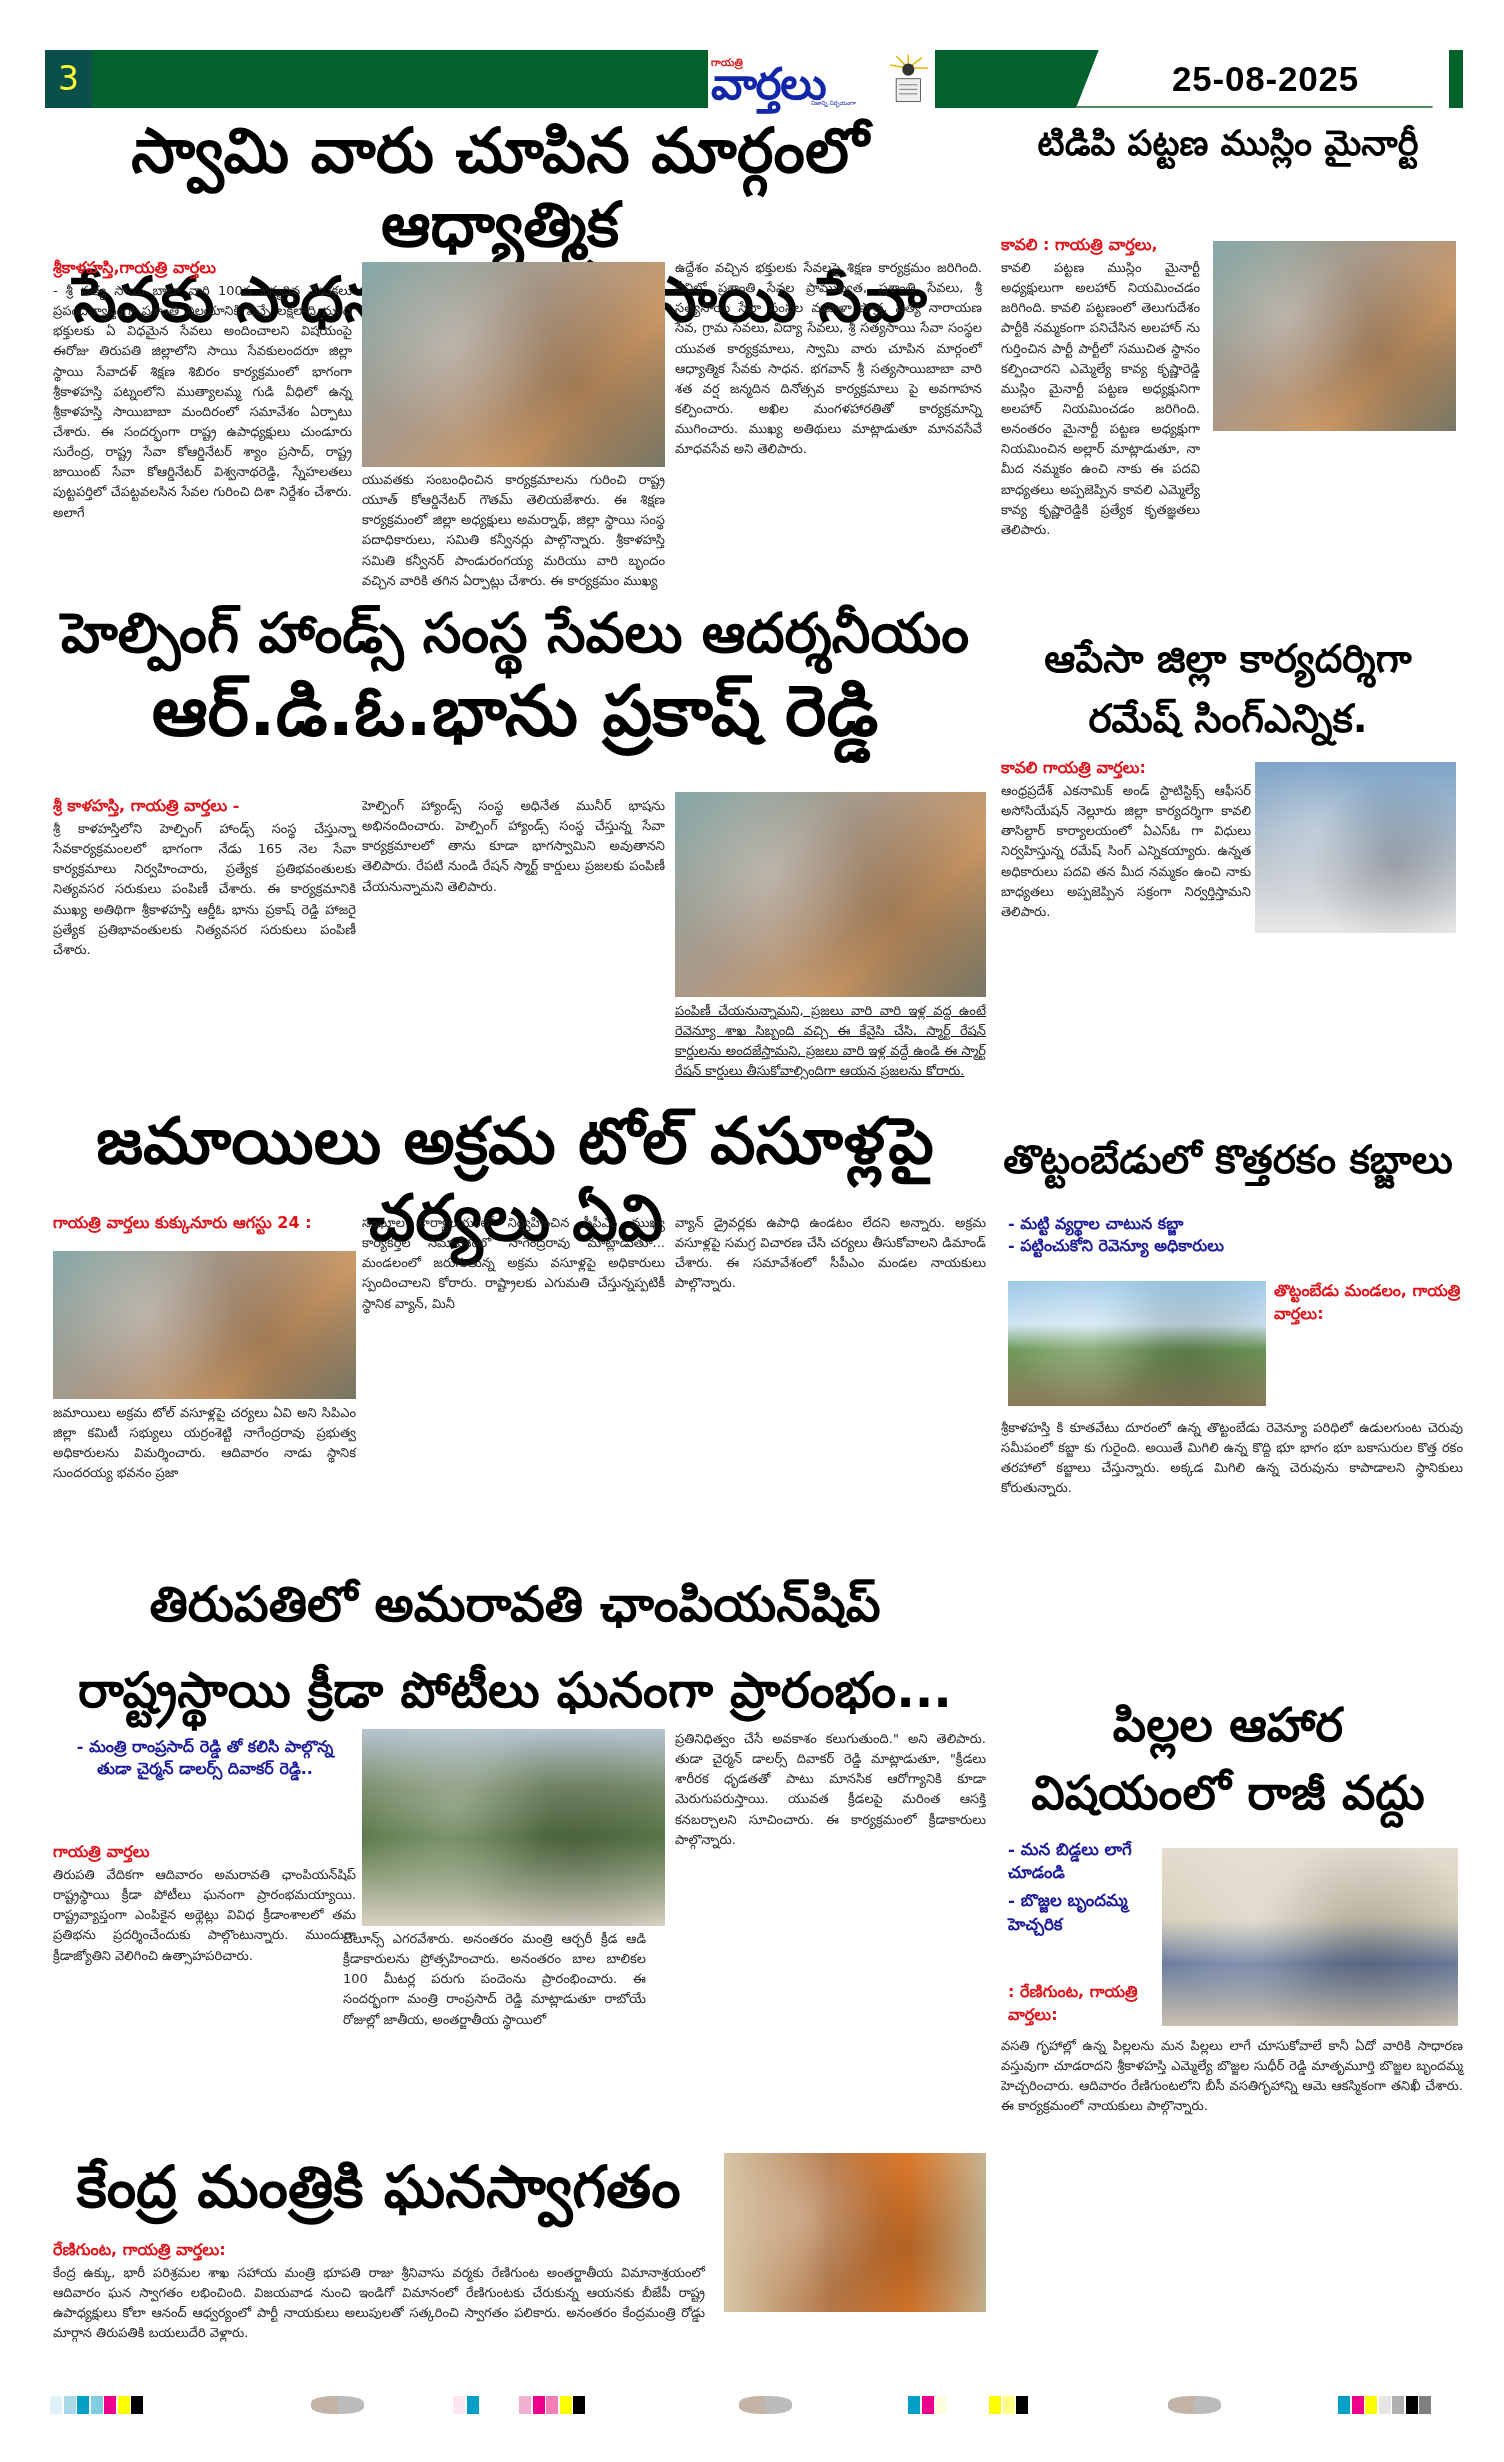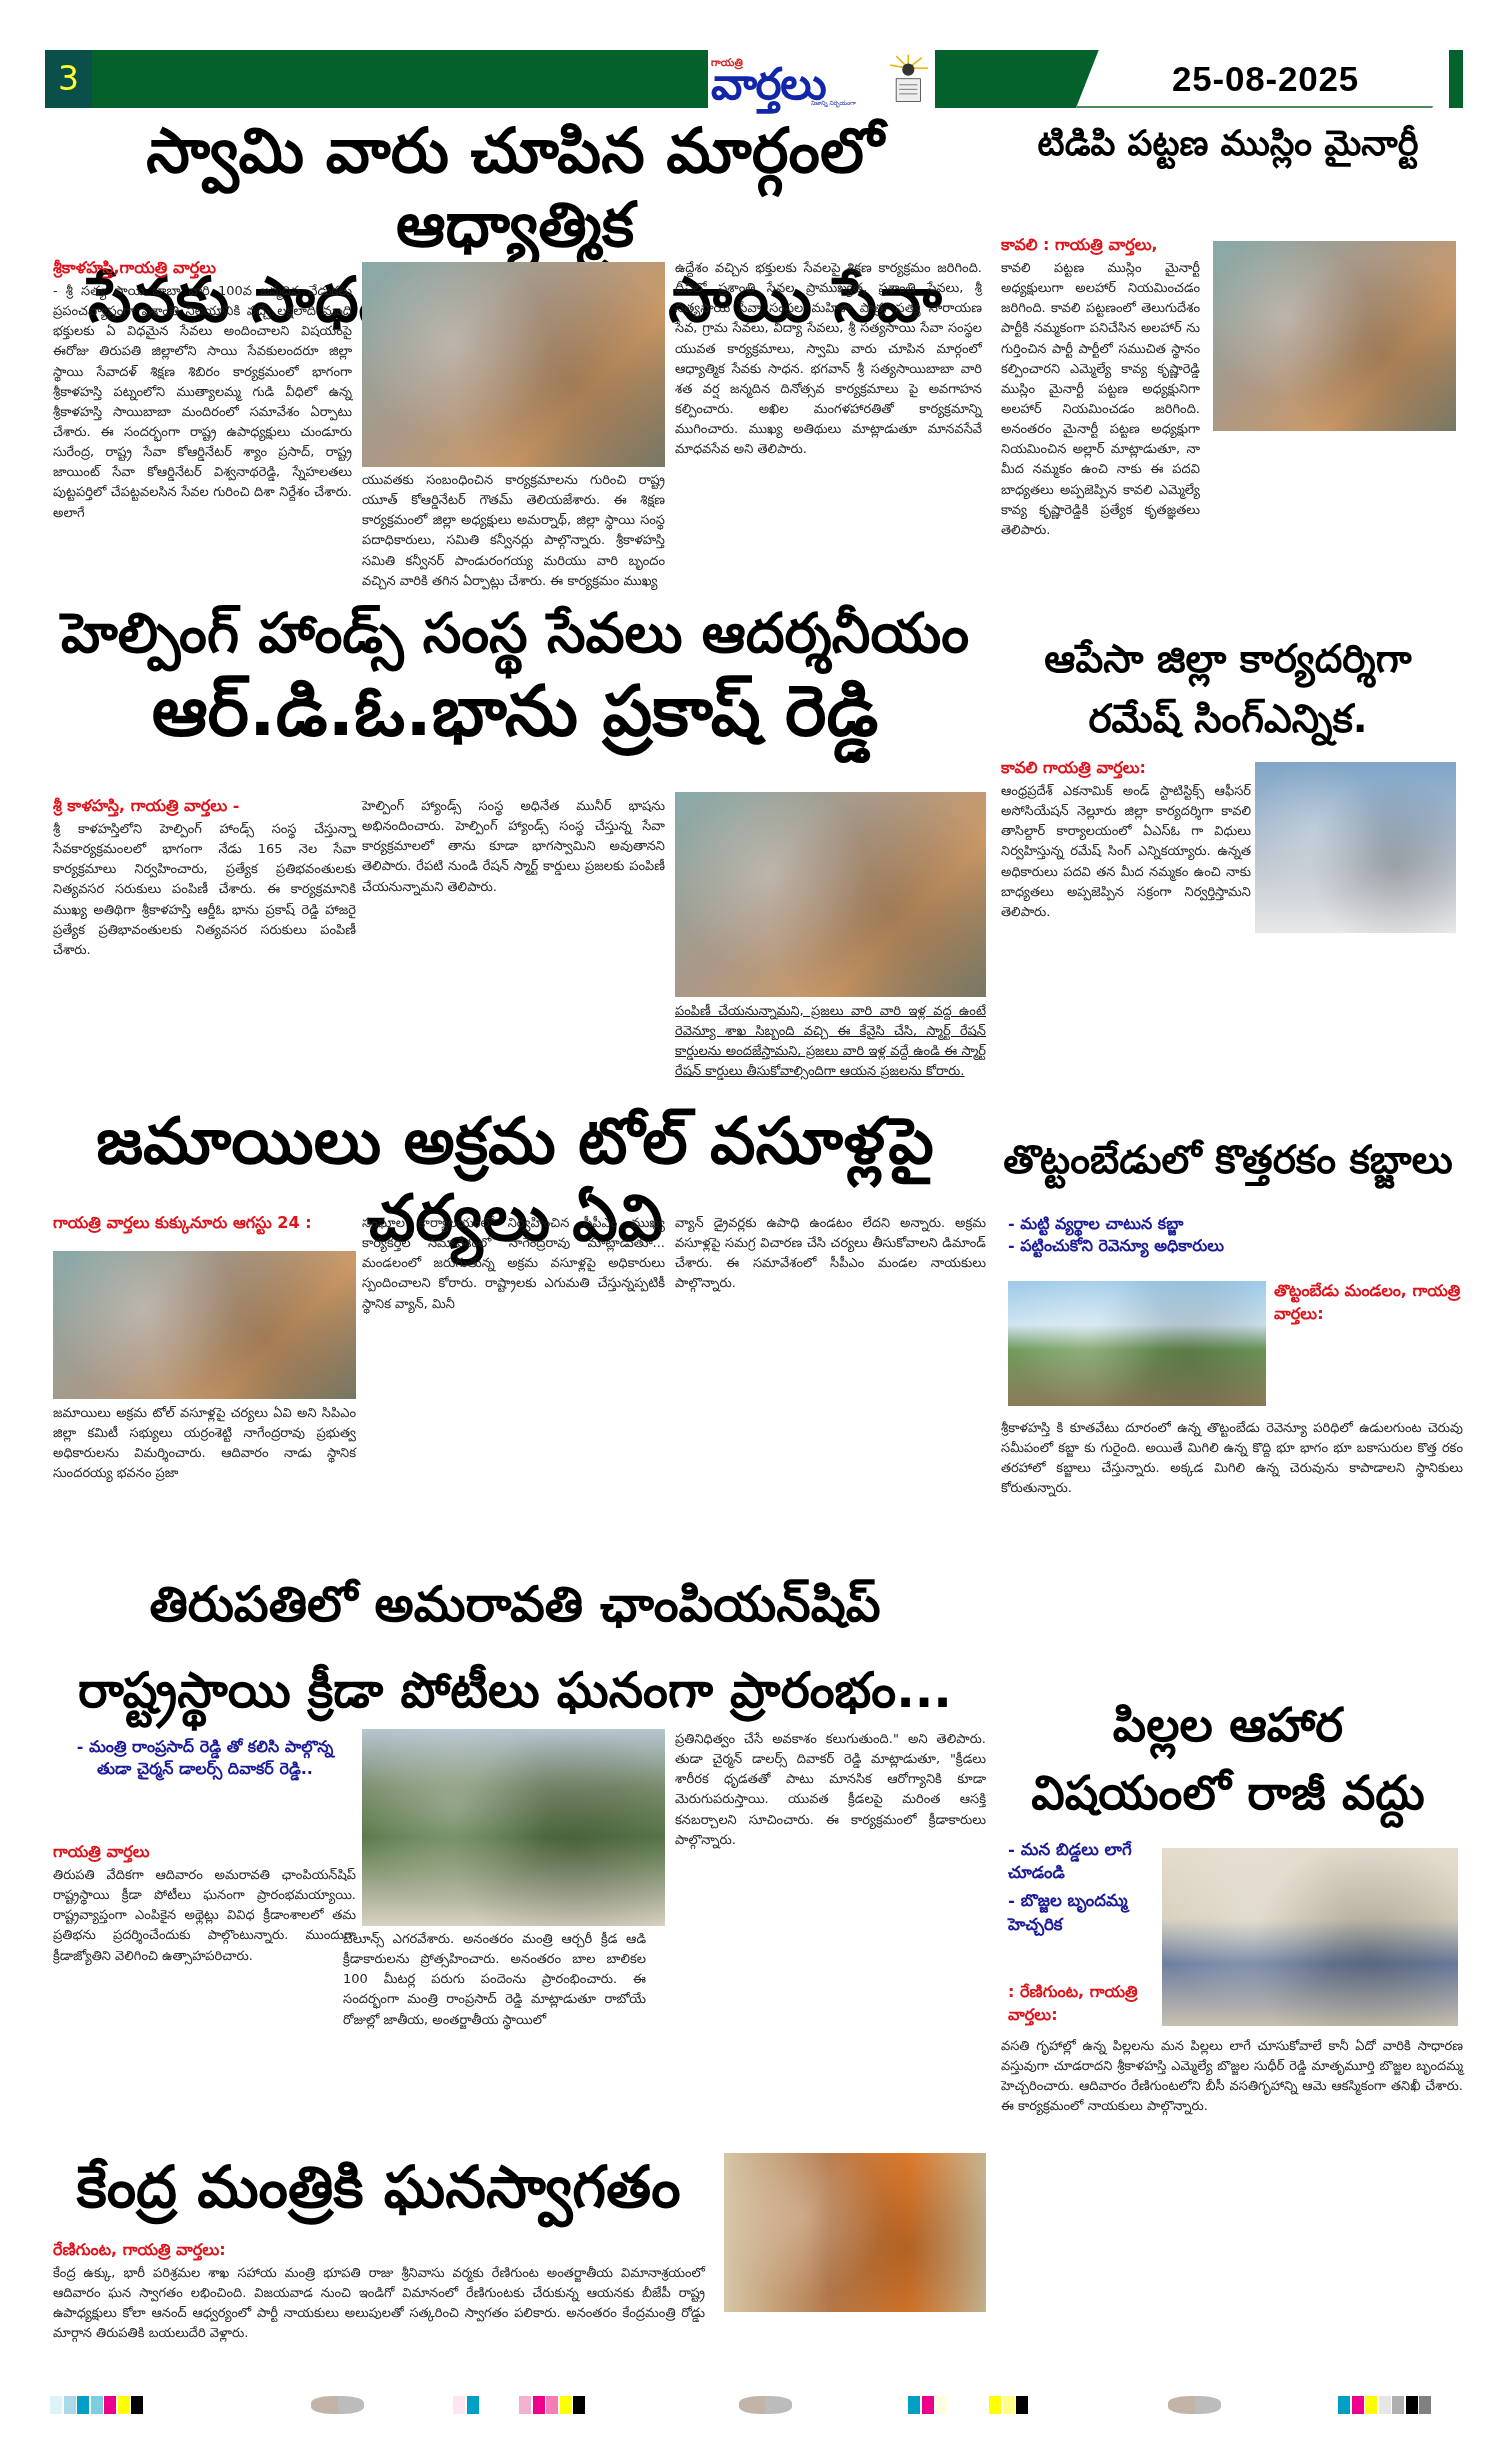--- a/index.html
+++ b/index.html
@@ -65,21 +65,21 @@
         <line x1="28" y1="54" x2="52" y2="54" stroke="#555"></line>
     </svg>
   </div>
   <div class="green-mid"></div>
   <div class="date-box">
     <div class="date-text">25-08-2025</div>
   </div>
   <div class="green-right"></div>
 </div>
 
-<div class="headline" style="left:45px; top:114px; width:940px; font-size:62px;">
+<div class="headline" style="left:30px; top:114px; width:940px; font-size:62px;">
   <div>స్వామి వారు చూపిన మార్గంలో ఆధ్యాత్మిక</div>
   <div>సేవకు సాధన - శ్రీ సత్య సాయి సేవా సంస్థ</div>
 </div>
 <div class="col" style="left:53px; top:258px; width:299px;">
   <div class="dateline">శ్రీకాళహస్తి,గాయత్రి వార్తలు</div>
   <div class="body">- శ్రీ సత్య సాయి బాబా వారి 100వ జన్మదిన వేడుకలు ప్రపంచవ్యాప్తంగా ప్రశాంతి నిలయానికి వచ్చే లక్షలాది మంది భక్తులకు ఏ విధమైన సేవలు అందించాలని విషయంపై ఈరోజు తిరుపతి జిల్లాలోని సాయి సేవకులందరూ జిల్లా స్థాయి సేవాదళ్ శిక్షణ శిబిరం కార్యక్రమంలో భాగంగా శ్రీకాళహస్తి పట్నంలోని ముత్యాలమ్మ గుడి వీధిలో ఉన్న శ్రీకాళహస్తి సాయిబాబా మందిరంలో సమావేశం ఏర్పాటు చేశారు. ఈ సందర్భంగా రాష్ట్ర ఉపాధ్యక్షులు చుండూరు సురేంద్ర, రాష్ట్ర సేవా కోఆర్డినేటర్ శ్యాం ప్రసాద్, రాష్ట్ర జాయింట్ సేవా కోఆర్డినేటర్ విశ్వనాథరెడ్డి, స్నేహలతలు పుట్టపర్తిలో చేపట్టవలసిన సేవల గురించి దిశా నిర్దేశం చేశారు. అలాగే</div>
 </div>
 <div class="photo" style="left:362px; top:262px; width:303px; height:205px;"></div>
 <div class="col" style="left:362px; top:470px; width:303px;">
   <div class="body">యువతకు సంబంధించిన కార్యక్రమాలను గురించి రాష్ట్ర యూత్ కోఆర్డినేటర్ గౌతమ్ తెలియజేశారు. ఈ శిక్షణ కార్యక్రమంలో జిల్లా అధ్యక్షులు అమర్నాథ్, జిల్లా స్థాయి సంస్థ పదాధికారులు, సమితి కన్వీనర్లు పాల్గొన్నారు. శ్రీకాళహస్తి సమితి కన్వీనర్ పాండురంగయ్య మరియు వారి బృందం వచ్చిన వారికి తగిన ఏర్పాట్లు చేశారు. ఈ కార్యక్రమం ముఖ్య</div>

